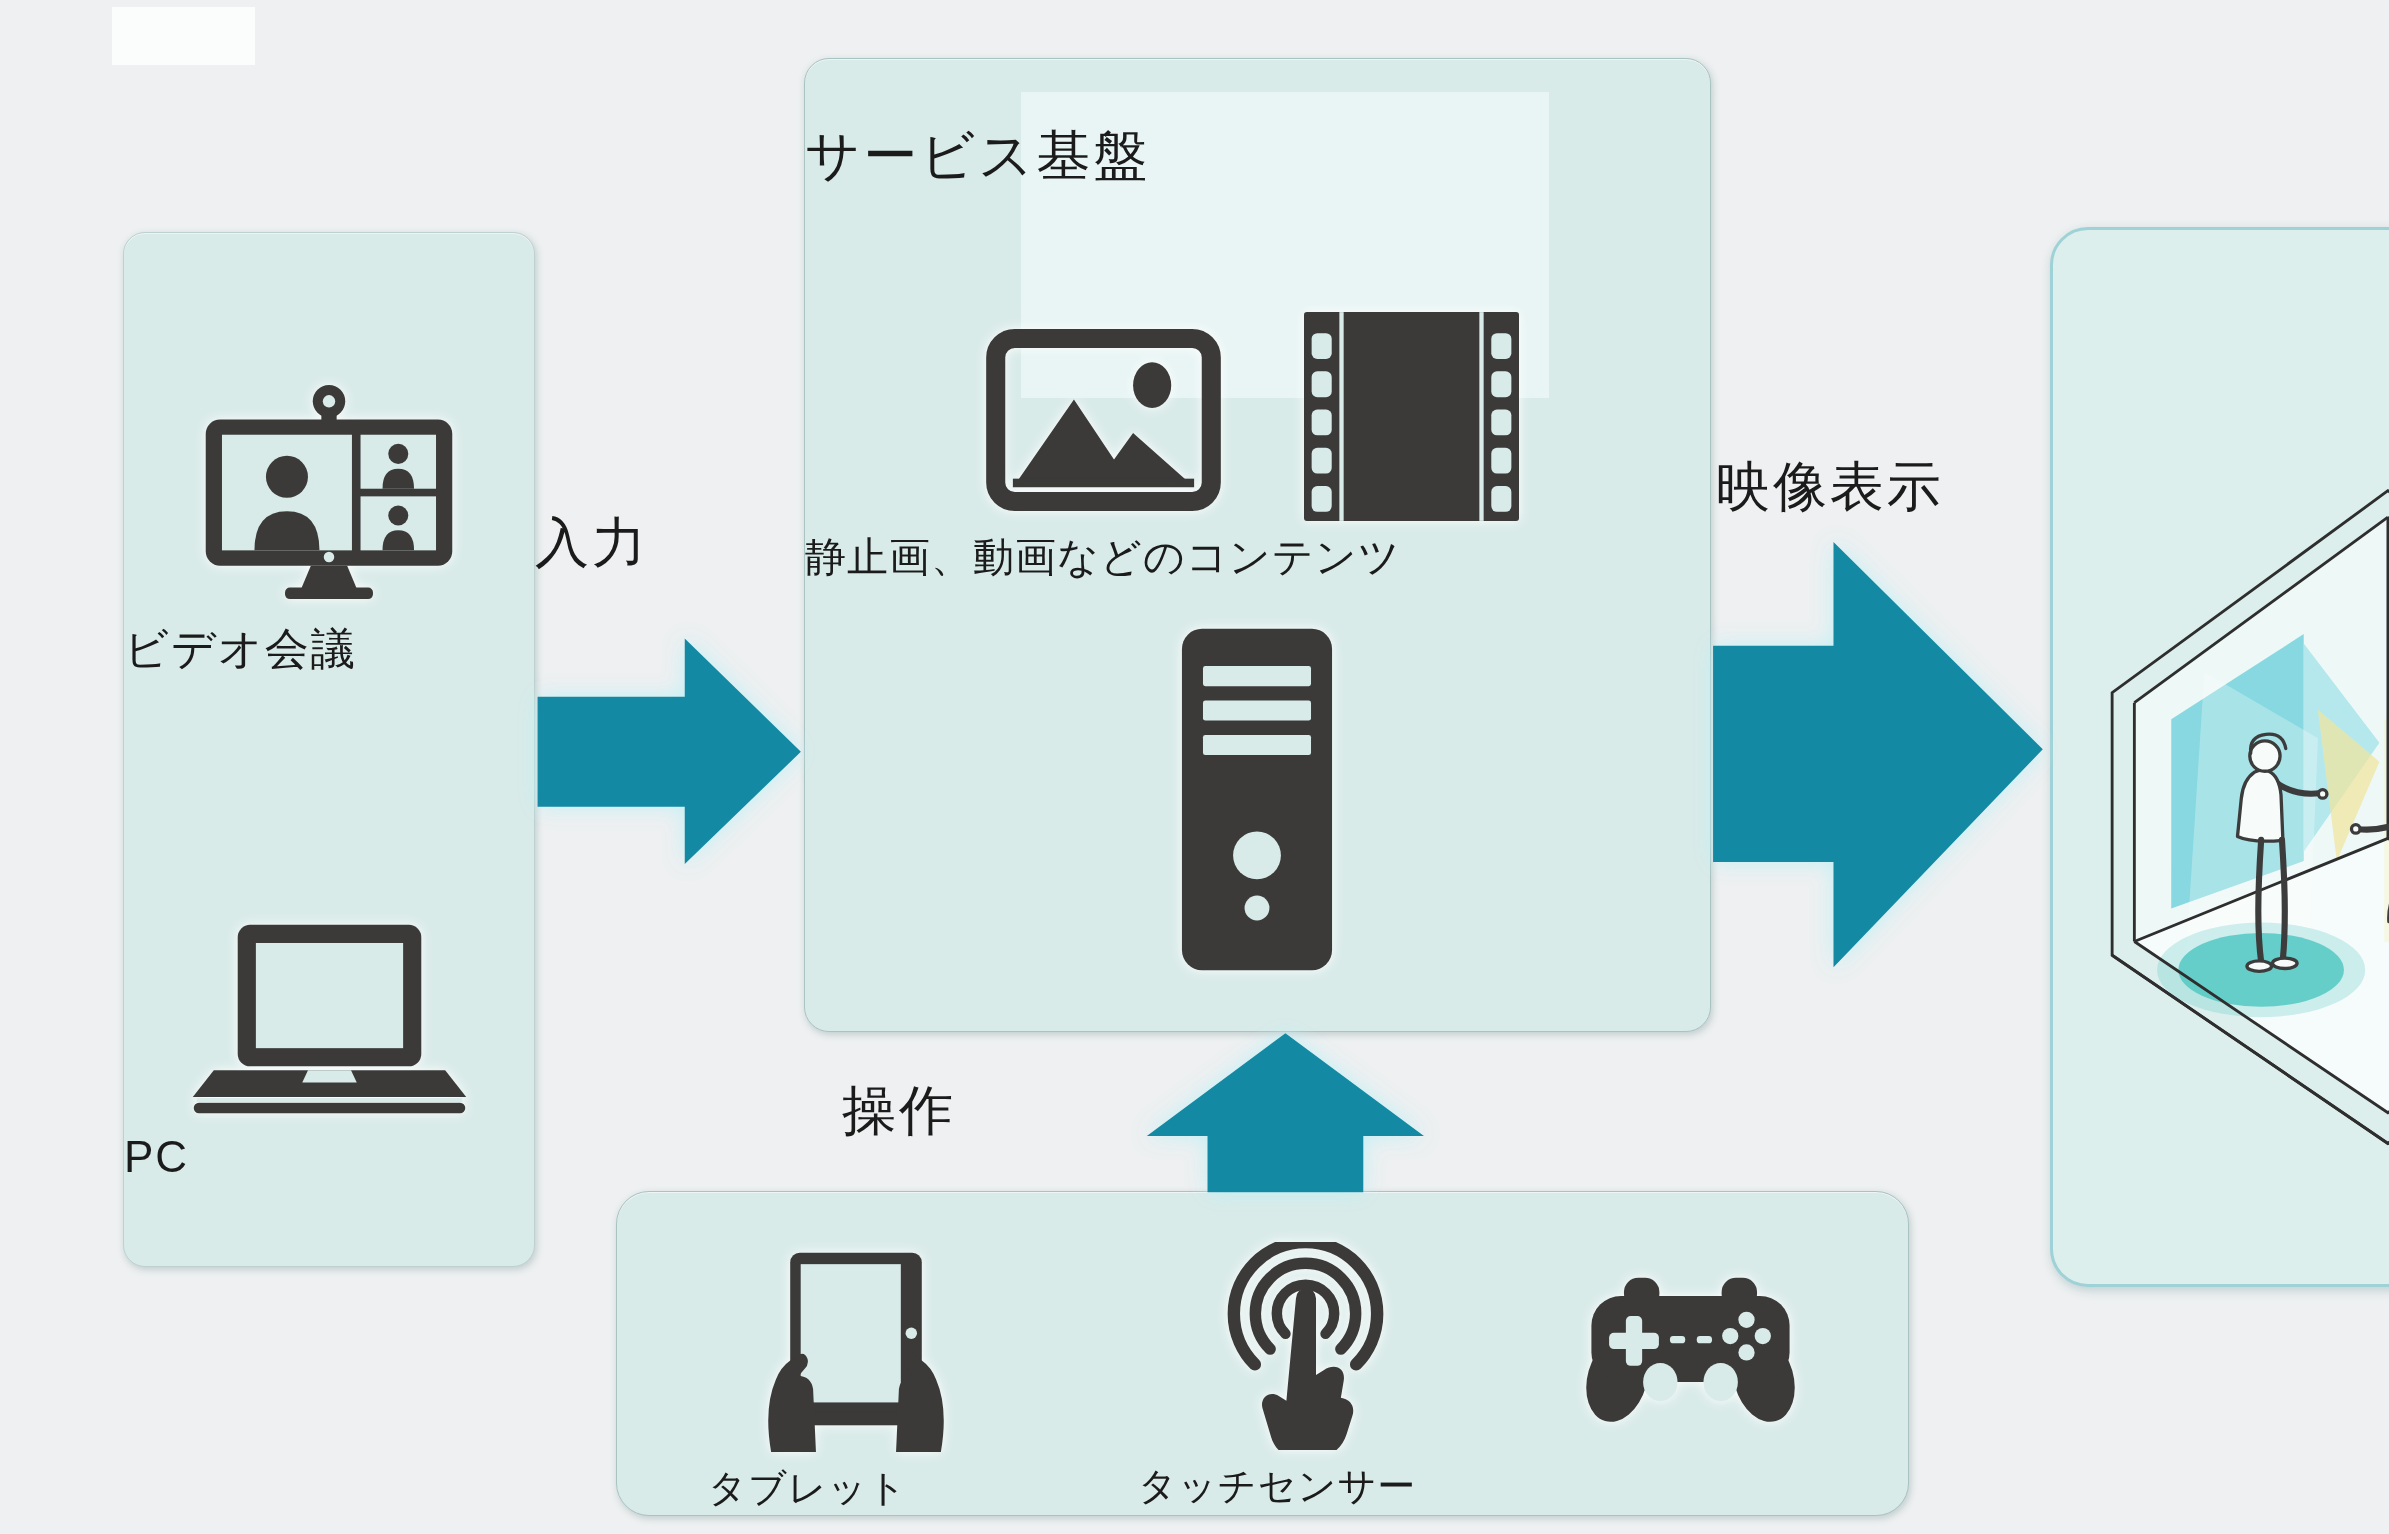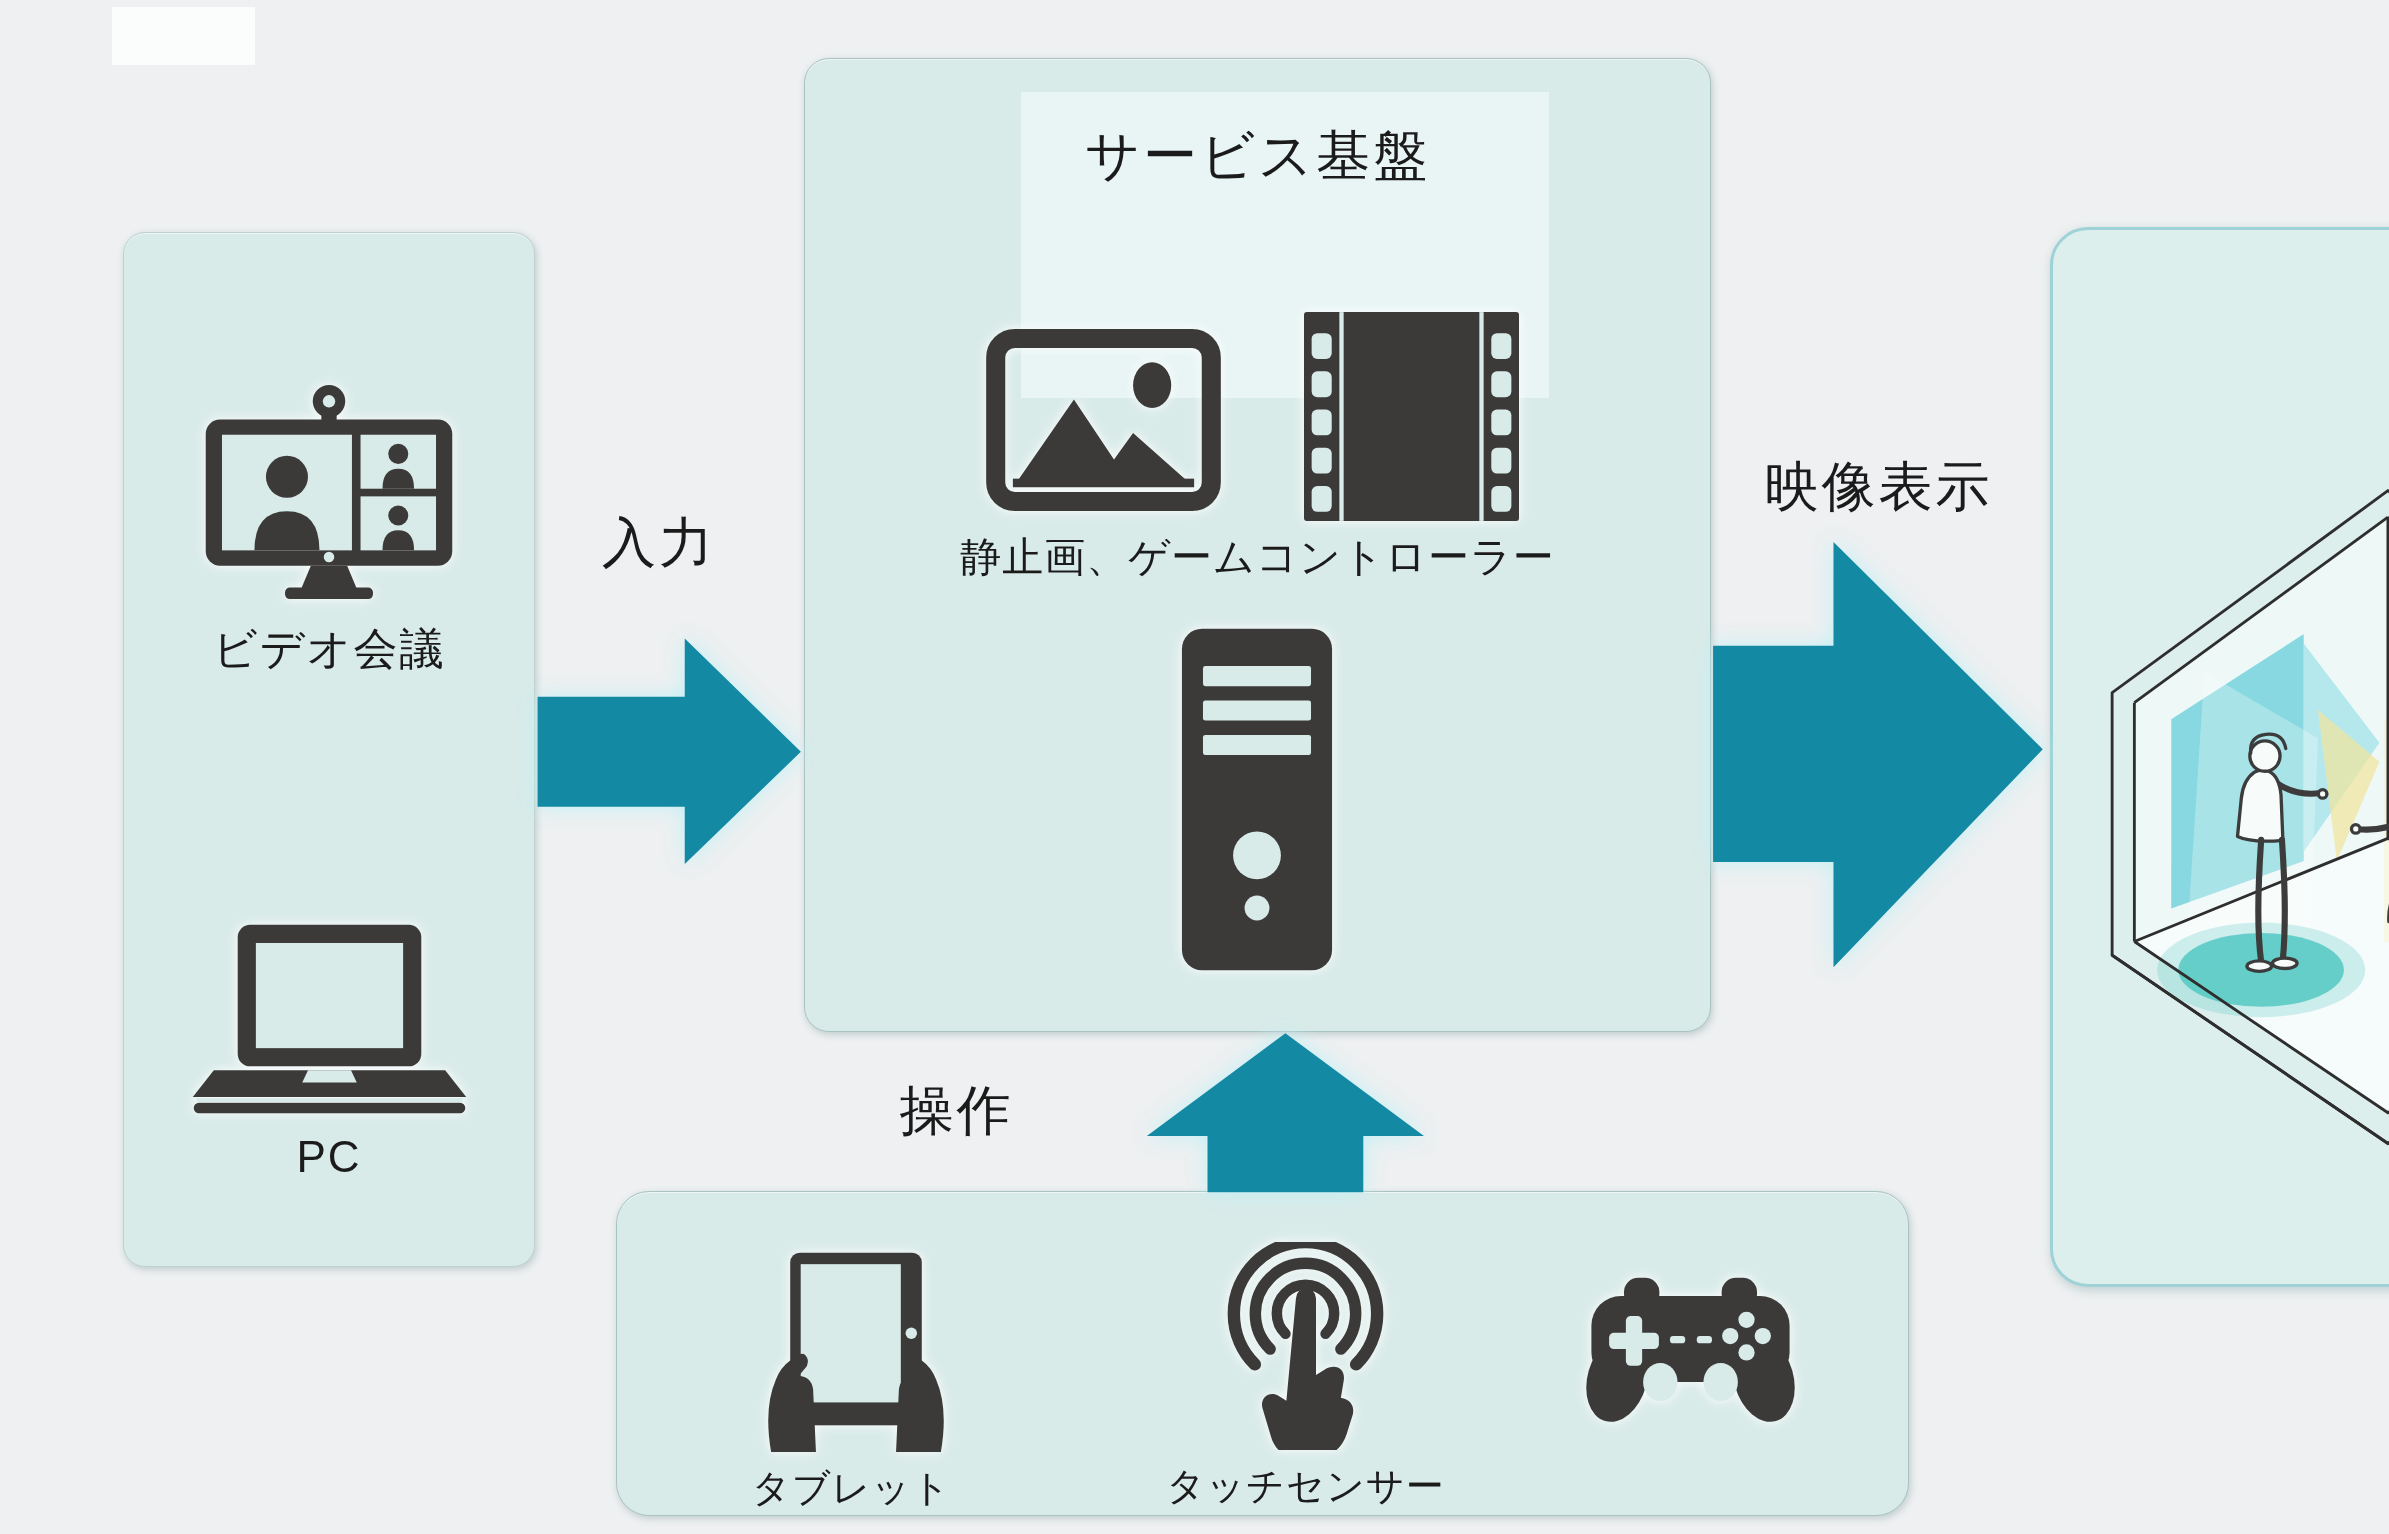--- a/index.html
+++ b/index.html
@@ -18,21 +18,21 @@
   }
   .panel-left{left:123px;top:232px;width:410px;height:1033px;border-radius:22px;border-color:#bdd2d0;}
   .panel-center{left:804px;top:58px;width:905px;height:972px;border-radius:25px;}
   .panel-bottom{left:616px;top:1191px;width:1291px;height:323px;border-radius:33px;}
   .panel-right{
     left:2050px;top:227px;width:674px;height:1054px;border-radius:38px;
     background:#ddefed;border:3.3px solid #9ed2d7;
     box-shadow:1.9px 3.8px 9.6px rgba(130,165,170,.4);
   }
   .title-band{position:absolute;left:216px;top:33px;width:528px;height:306px;background:rgba(236,248,247,.75);}
-  .jp{white-space:nowrap;text-align:center;line-height:1.15;}
+  .jp{white-space:nowrap;text-align:left;line-height:1.15;}
   .label-reg{font-size:44px;letter-spacing:1.9px;margin-top:11px;}
   .label-caption{font-size:41px;letter-spacing:1px;}
   .label-small{font-size:38px;letter-spacing:1px;}
   .label-title{font-size:54px;letter-spacing:2.9px;}
   .label-flow{font-size:54px;font-weight:400;letter-spacing:2.9px;}
   .icon{color:#3b3a39;filter:drop-shadow(0 0 5.7px rgba(255,255,255,.95));}
   .icon svg{display:block;width:100%;height:100%;}
   .arrows{left:0;top:0;width:2847px;height:1535px;pointer-events:none;}
   .arrows polygon{filter:drop-shadow(0 0 22px rgba(190,240,246,.95));}
   .artifact{left:112px;top:7.2px;width:143px;height:58px;background:#fbfcfc;}
@@ -110,21 +110,21 @@
           <rect x="16" y="288" width="42" height="54" rx="12"></rect>
           <rect x="16" y="368" width="42" height="54" rx="12"></rect>
           <rect x="392" y="48" width="42" height="54" rx="12"></rect>
           <rect x="392" y="128" width="42" height="54" rx="12"></rect>
           <rect x="392" y="208" width="42" height="54" rx="12"></rect>
           <rect x="392" y="288" width="42" height="54" rx="12"></rect>
           <rect x="392" y="368" width="42" height="54" rx="12"></rect>
         </g>
       </svg>
     </div>
-    <div class="abs jp label-caption" style="left:0;top:475px;width:905px;">静止画、ゲームコントローラー</div>
+    <div class="abs jp label-caption" style="left:0;top:475px;width:905px;">静止画、動画などのコンテンツ</div>
 
     <div class="abs icon" style="left:373px;top:566px;width:158px;height:349px;">
       <svg viewBox="0 0 330 730">
         <rect x="8" y="8" width="314" height="714" rx="42" fill="currentColor"></rect>
         <g fill="#d9ebe9">
           <rect x="52" y="86" width="226" height="42" rx="5"></rect>
           <rect x="52" y="158" width="226" height="42" rx="5"></rect>
           <rect x="52" y="230" width="226" height="42" rx="5"></rect>
           <circle cx="165" cy="482" r="50"></circle>
           <circle cx="165" cy="592" r="26"></circle>

